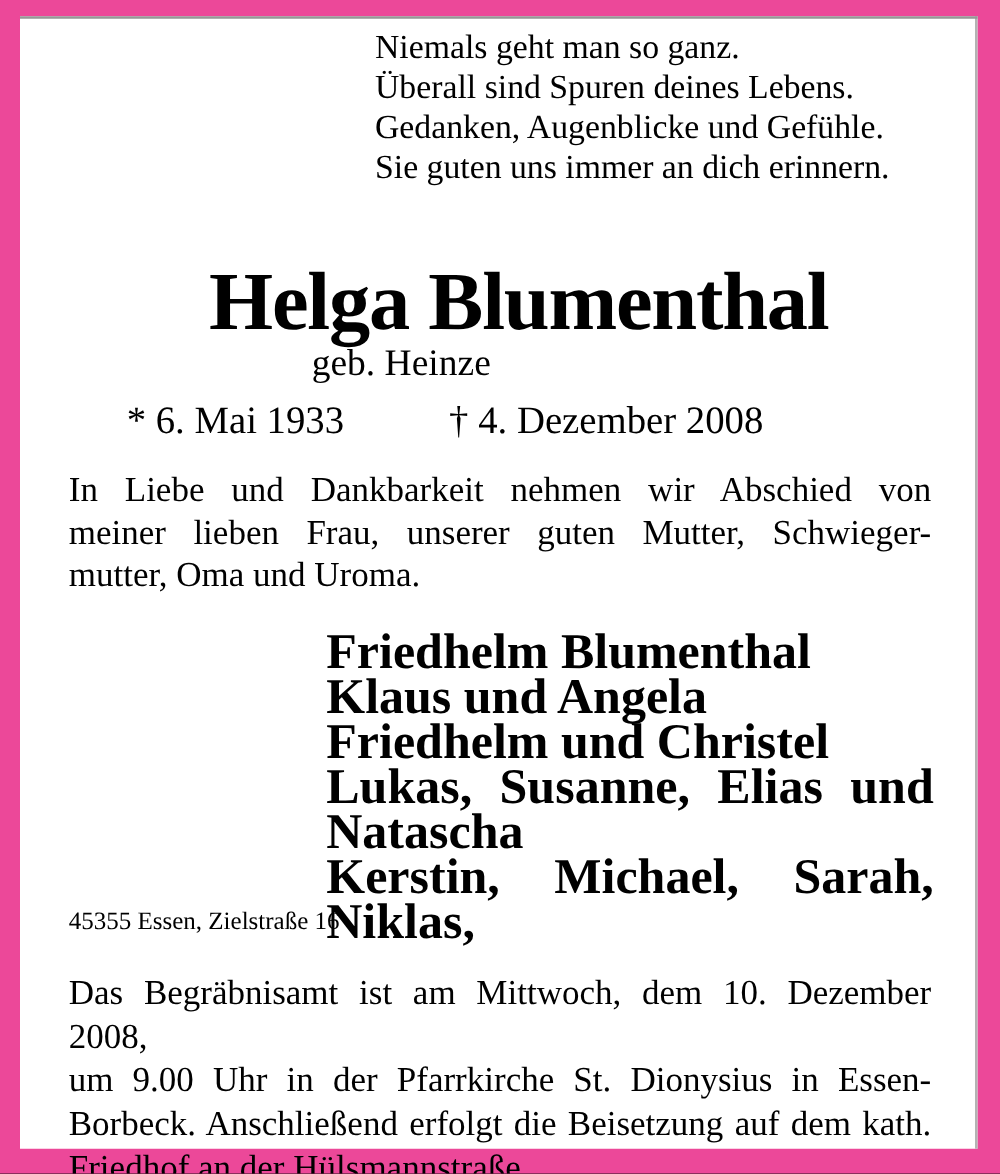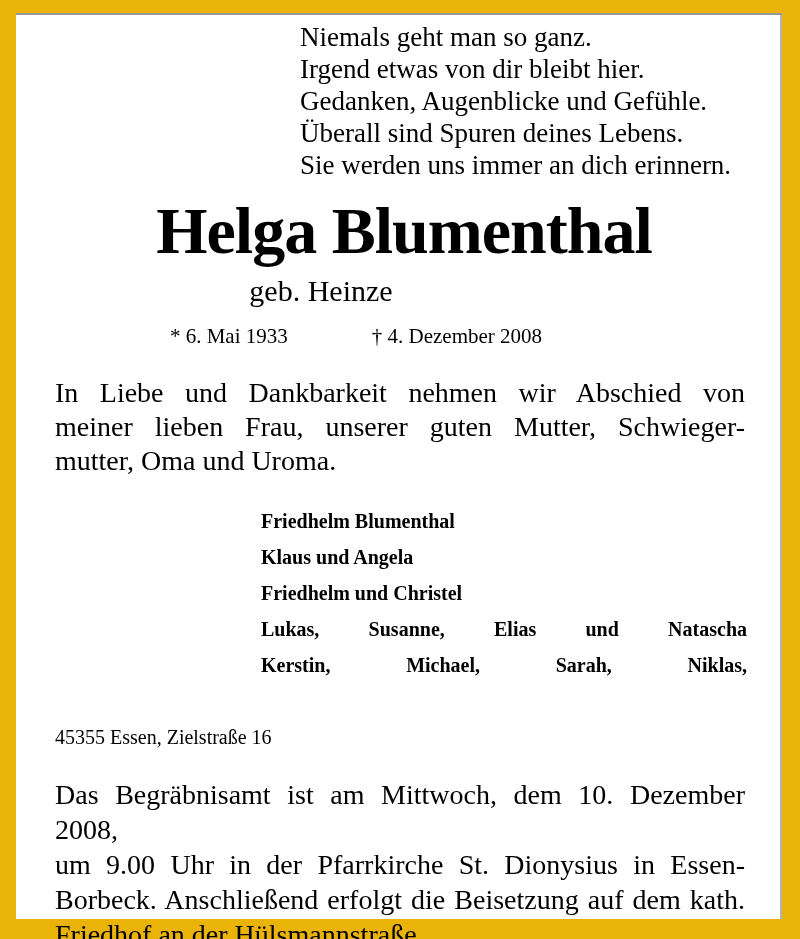--- a/index.html
+++ b/index.html
@@ -5,42 +5,42 @@
   html, body { margin: 0; padding: 0; background: #000; }
   body {
     font-family: "Liberation Serif", "DejaVu Serif", serif;
     color: #000;
     -webkit-font-smoothing: antialiased;
   }
   .page {
     position: relative;
     width: 800px;
     height: 939px;
-    background: #eab308;
+    background: #ec4899;
     overflow: hidden;
   }
   .sheet {
     position: absolute;
     left: 16px; top: 13px;
     width: 766px; height: 906px;
     background: #ffffff;
     box-shadow: inset 0 2px 0 #979797, inset -2px 0 0 #b3b3b3;
   }
   .poem {
     position: absolute;
     left: 300px; top: 21px;
     font-size: 27px;
     line-height: 32px;
     white-space: nowrap;
   }
   .name {
     position: absolute;
     left: 16px; top: 191px;
     width: 766px;
-    margin: 5px;
+    margin: 16px;
     text-align: center;
     font-size: 66px;
     line-height: 70px;
     font-weight: bold;
     letter-spacing: -1px;
   }
   .maiden {
     position: absolute;
     left: 16px; top: 273px;
     width: 610px;
@@ -48,36 +48,36 @@
     font-size: 30px;
     line-height: 36px;
   }
   .dates {
     position: absolute;
     left: 16px; top: 317px;
     width: 680px;
     display: flex;
     justify-content: center;
     gap: 84px;
-    font-size: 21px;
+    font-size: 31px;
     line-height: 38px;
     white-space: nowrap;
   }
   .intro {
     position: absolute;
     left: 55px; top: 376px;
     width: 690px;
     font-size: 28px;
     line-height: 34px;
   }
   .mourners {
     position: absolute;
     left: 261px; top: 503px;
     width: 486px;
-    font-size: 20px;
+    font-size: 40px;
     line-height: 36px;
     font-weight: bold;
   }
   .address {
     position: absolute;
     left: 55px; top: 720px;
     font-size: 20px;
     line-height: 34px;
     white-space: nowrap;
   }
@@ -95,24 +95,23 @@
 </style>
 </head>
 <body>
 
 <div class="page">
 
   <div class="sheet"></div>
 
   <div class="poem">
     <div class="poem-line">Niemals geht man so ganz.</div>
-    <div class="poem-line">Irgend etwas von dir bleibt hier.</div>
+    <div class="poem-line">Überall sind Spuren deines Lebens.</div>
     <div class="poem-line">Gedanken, Augenblicke und Gefühle.</div>
-    <div class="poem-line">Überall sind Spuren deines Lebens.</div>
-    <div class="poem-line">Sie werden uns immer an dich erinnern.</div>
+    <div class="poem-line">Sie guten uns immer an dich erinnern.</div>
   </div>
 
   <h1 class="name">Helga Blumenthal</h1>
 
   <div class="maiden">geb. Heinze</div>
 
   <div class="dates">
     <span class="birth">* 6. Mai 1933</span>
     <span class="death">† 4. Dezember 2008</span>
   </div>

